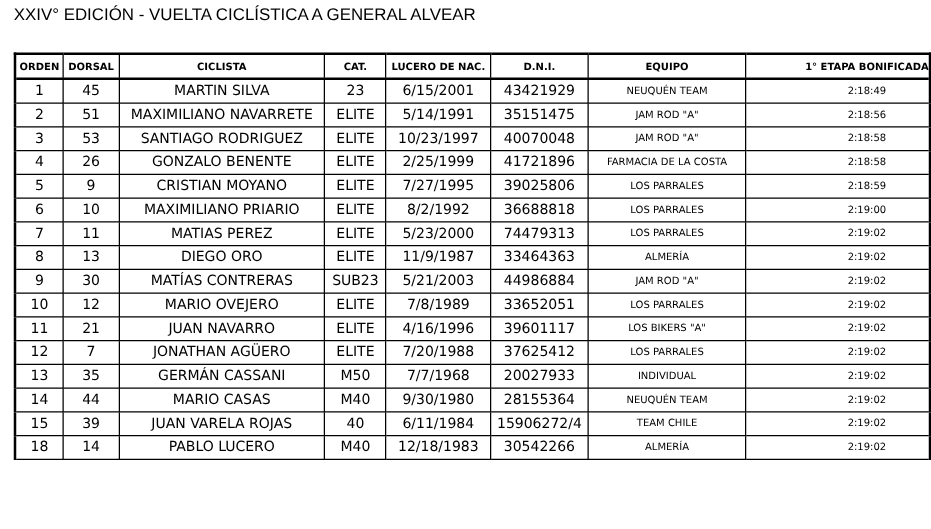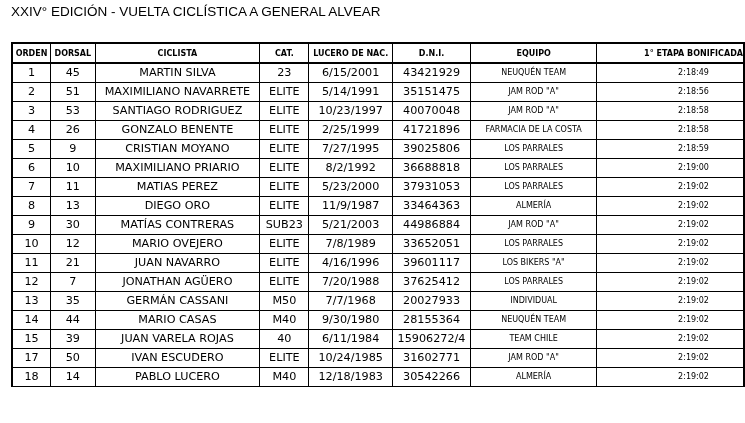--- a/index.html
+++ b/index.html
@@ -154,21 +154,21 @@
         <td>36688818</td>
         <td class="small">LOS PARRALES</td>
         <td class="small">2:19:00</td>
       </tr>
       <tr>
         <td>7</td>
         <td>11</td>
         <td>MATIAS PEREZ</td>
         <td>ELITE</td>
         <td>5/23/2000</td>
-        <td>37931053</td>
+        <td>74479313</td>
         <td class="small">LOS PARRALES</td>
         <td class="small">2:19:02</td>
       </tr>
       <tr>
         <td>8</td>
         <td>13</td>
         <td>DIEGO ORO</td>
         <td>ELITE</td>
         <td>11/9/1987</td>
         <td>33464363</td>
@@ -239,30 +239,20 @@
         <td>15</td>
         <td>39</td>
         <td>JUAN VARELA ROJAS</td>
         <td>40</td>
         <td>6/11/1984</td>
         <td>15906272/4</td>
         <td class="small">TEAM CHILE</td>
         <td class="small">2:19:02</td>
       </tr>
       <tr>
-        <td>17</td>
-        <td>50</td>
-        <td>IVAN ESCUDERO</td>
-        <td>ELITE</td>
-        <td>10/24/1985</td>
-        <td>31602771</td>
-        <td class="small">JAM ROD "A"</td>
-        <td class="small">2:19:02</td>
-      </tr>
-      <tr>
         <td>18</td>
         <td>14</td>
         <td>PABLO LUCERO</td>
         <td>M40</td>
         <td>12/18/1983</td>
         <td>30542266</td>
         <td class="small">ALMERÍA</td>
         <td class="small">2:19:02</td>
       </tr>
     </tbody>

